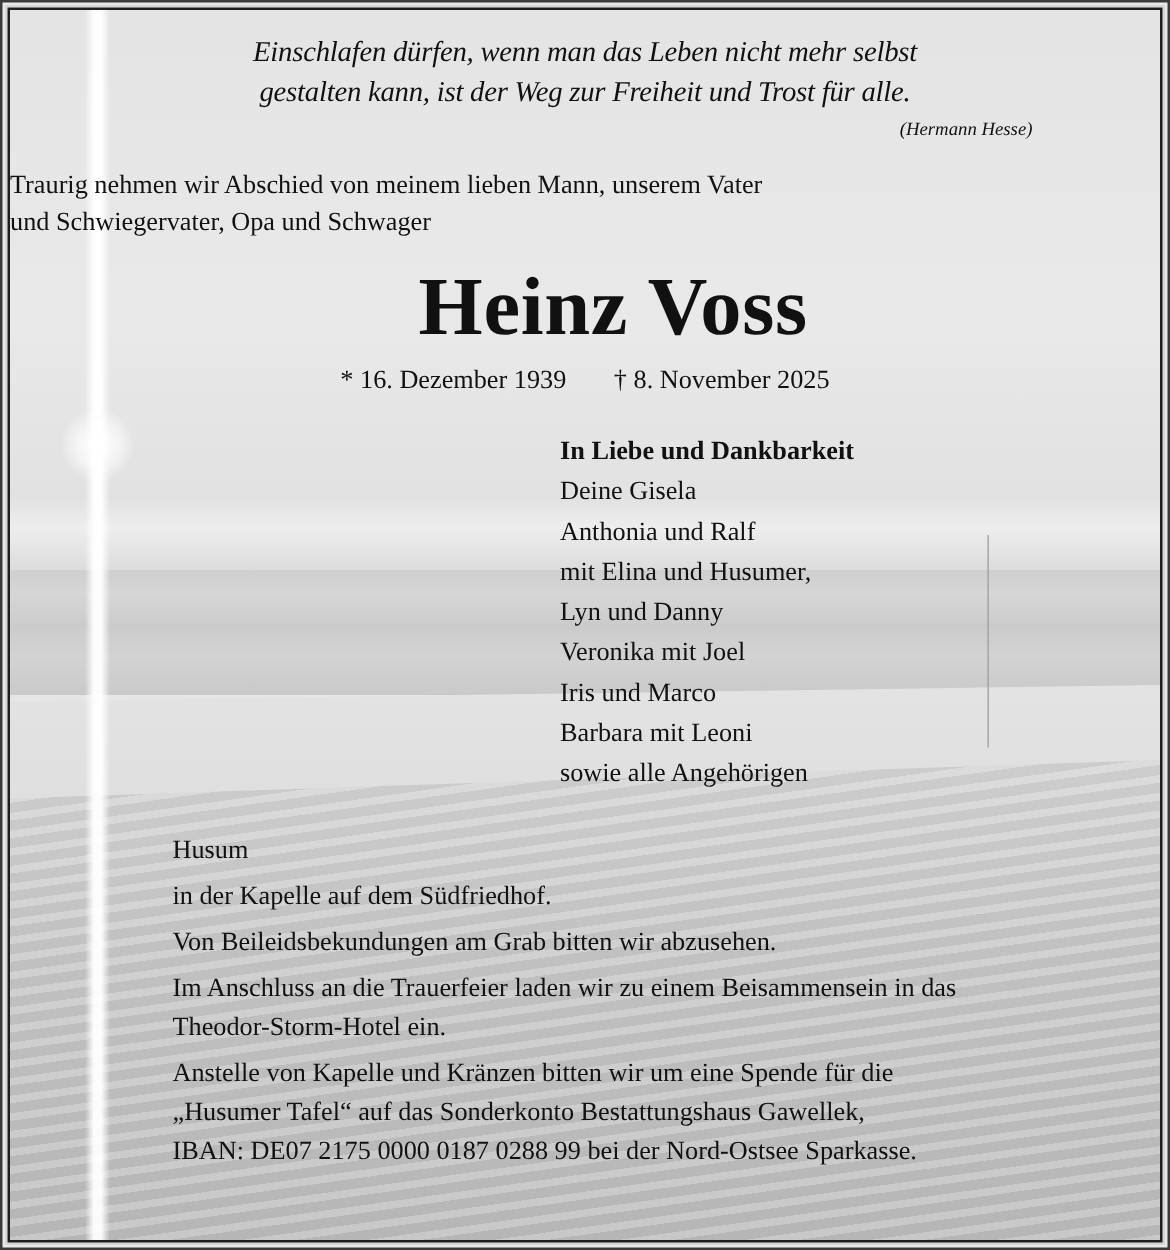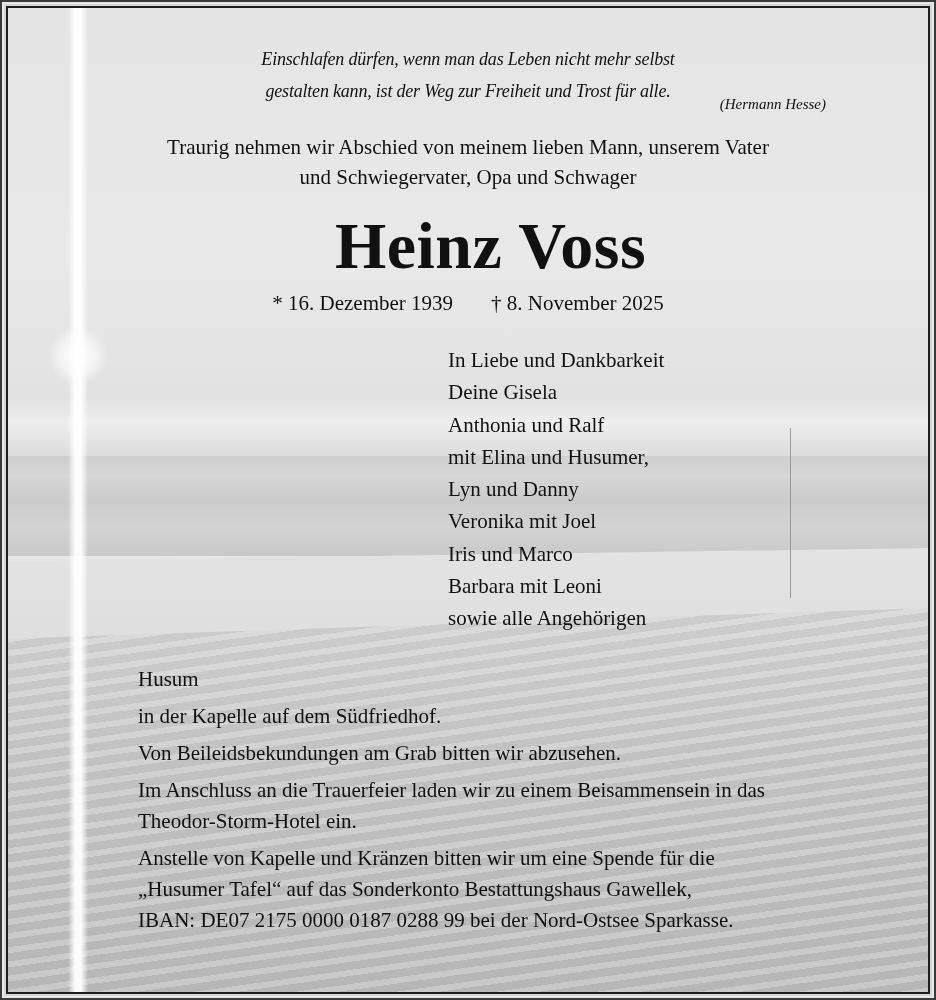--- a/index.html
+++ b/index.html
@@ -58,49 +58,48 @@
   .sunglow {
     position: absolute; left: 40px; top: 318px; width: 60px; height: 60px; border-radius: 50%;
     background: radial-gradient(circle, rgba(255,255,255,1) 0%, rgba(255,255,255,0.6) 40%, rgba(255,255,255,0) 70%);
   }
   .pole {
     position: absolute; left: 782px; top: 420px; width: 1px; height: 170px; background: #9a9a9a;
   }
   .content { position: absolute; inset: 0; }
   .quote {
     position: absolute; left: 0; right: 0; top: 18px;
-    text-align: center; font-style: italic; font-size: 18px; line-height: 32px;
+    text-align: center; font-style: italic; font-size: 23px; line-height: 32px;
     letter-spacing: -0.2px;
-    margin-top: 17px;
   }
   .quote-author {
     position: absolute; right: 102px; top: 88px;
     font-style: italic; font-size: 15px;
   }
   .intro {
     position: absolute; left: 0; right: 0; top: 124px;
-    text-align: center; font-size: 21px; line-height: 30px;
+    text-align: left; font-size: 21px; line-height: 30px;
   }
   .name {
     position: absolute; left: 0; right: 0; top: 198px;
     text-align: center; font-size: 66px; font-weight: bold; line-height: 80px;
     letter-spacing: 0.5px;
     padding-left: 45px;
   }
   .dates {
     position: absolute; left: 0; right: 0; top: 280px;
     text-align: center; font-size: 21px; line-height: 30px;
   }
   .dates span { display: inline-block; }
   .dates .gap { width: 38px; }
   .mourners {
     position: absolute; left: 440px; top: 336px;
     font-size: 21px; line-height: 32.3px;
   }
-  .mourners .head { font-weight: normal; }
+  .mourners .head { font-weight: bold; }
   .details {
     position: absolute; left: 130px; top: 656px; width: 740px;
     font-size: 21px; line-height: 31px;
   }
   .details p { margin: 0 0 6px 0; }
   .details .line { display: block; }
 </style>
 </head>
 <body>
 

